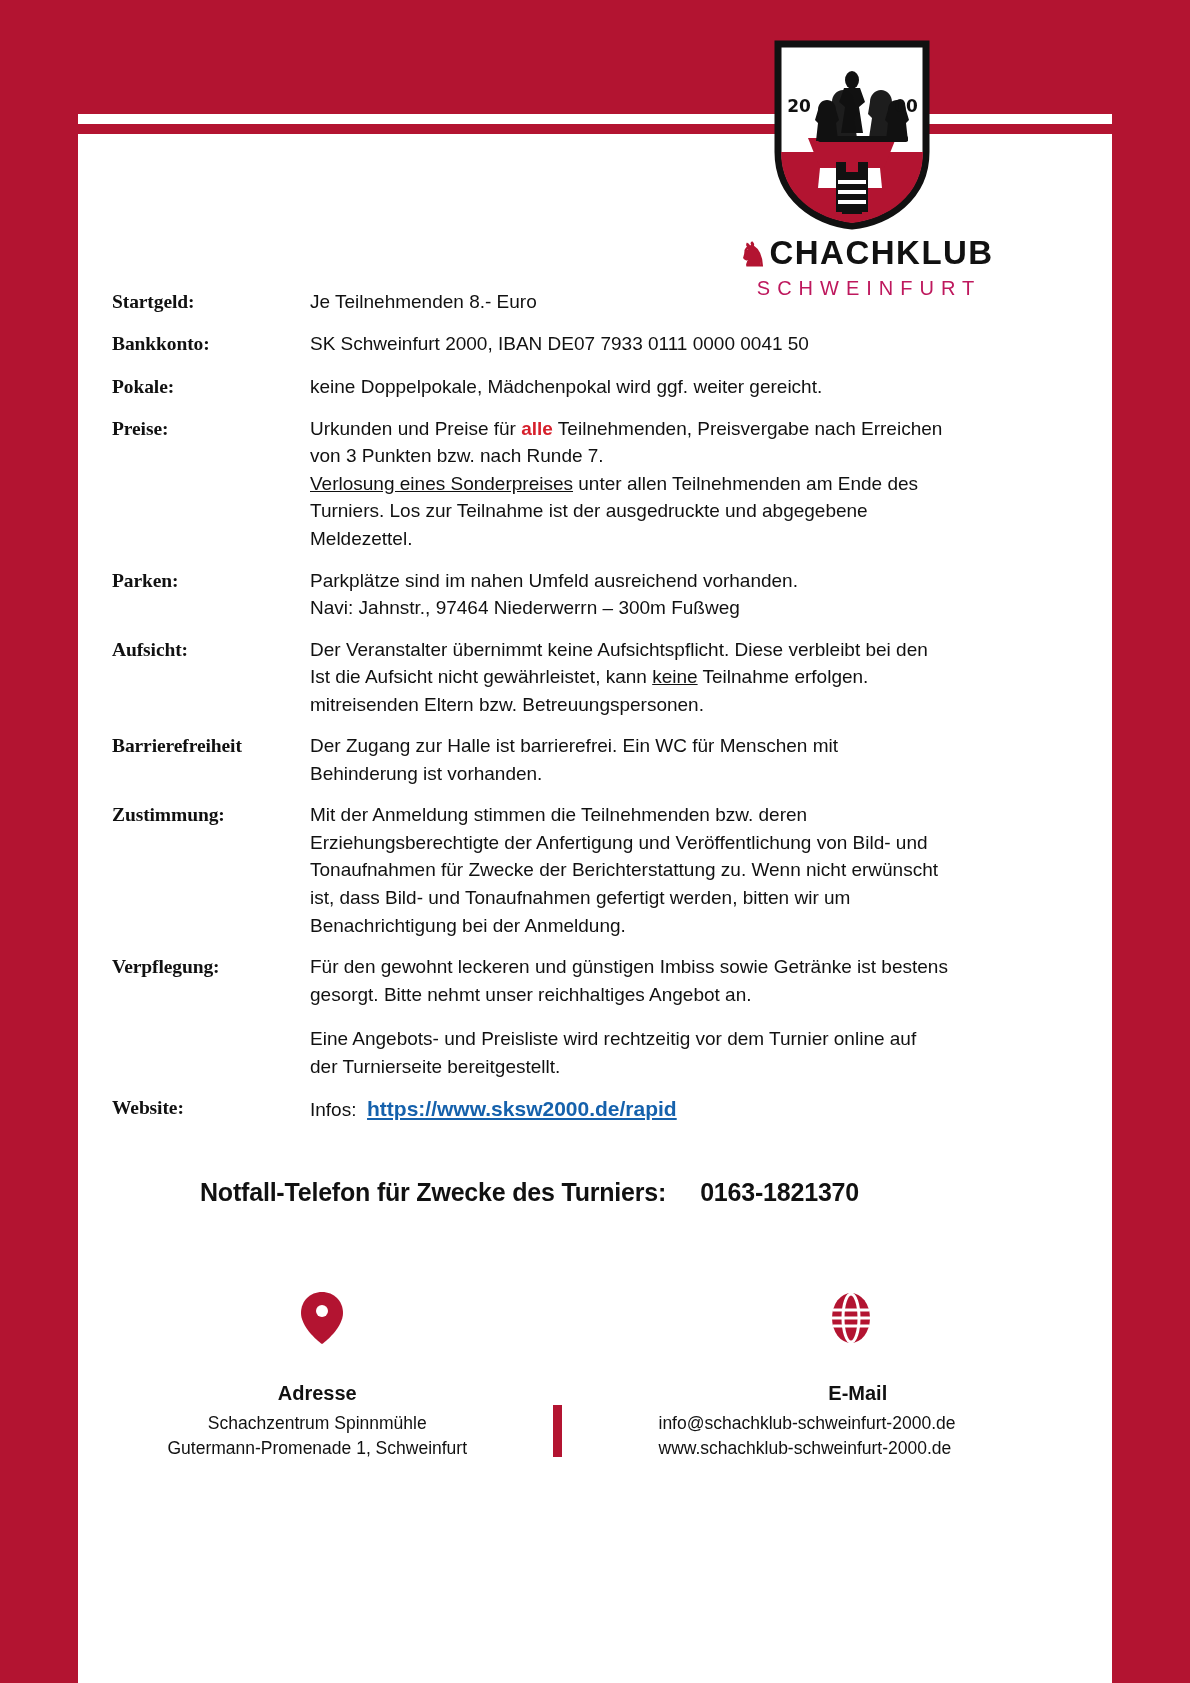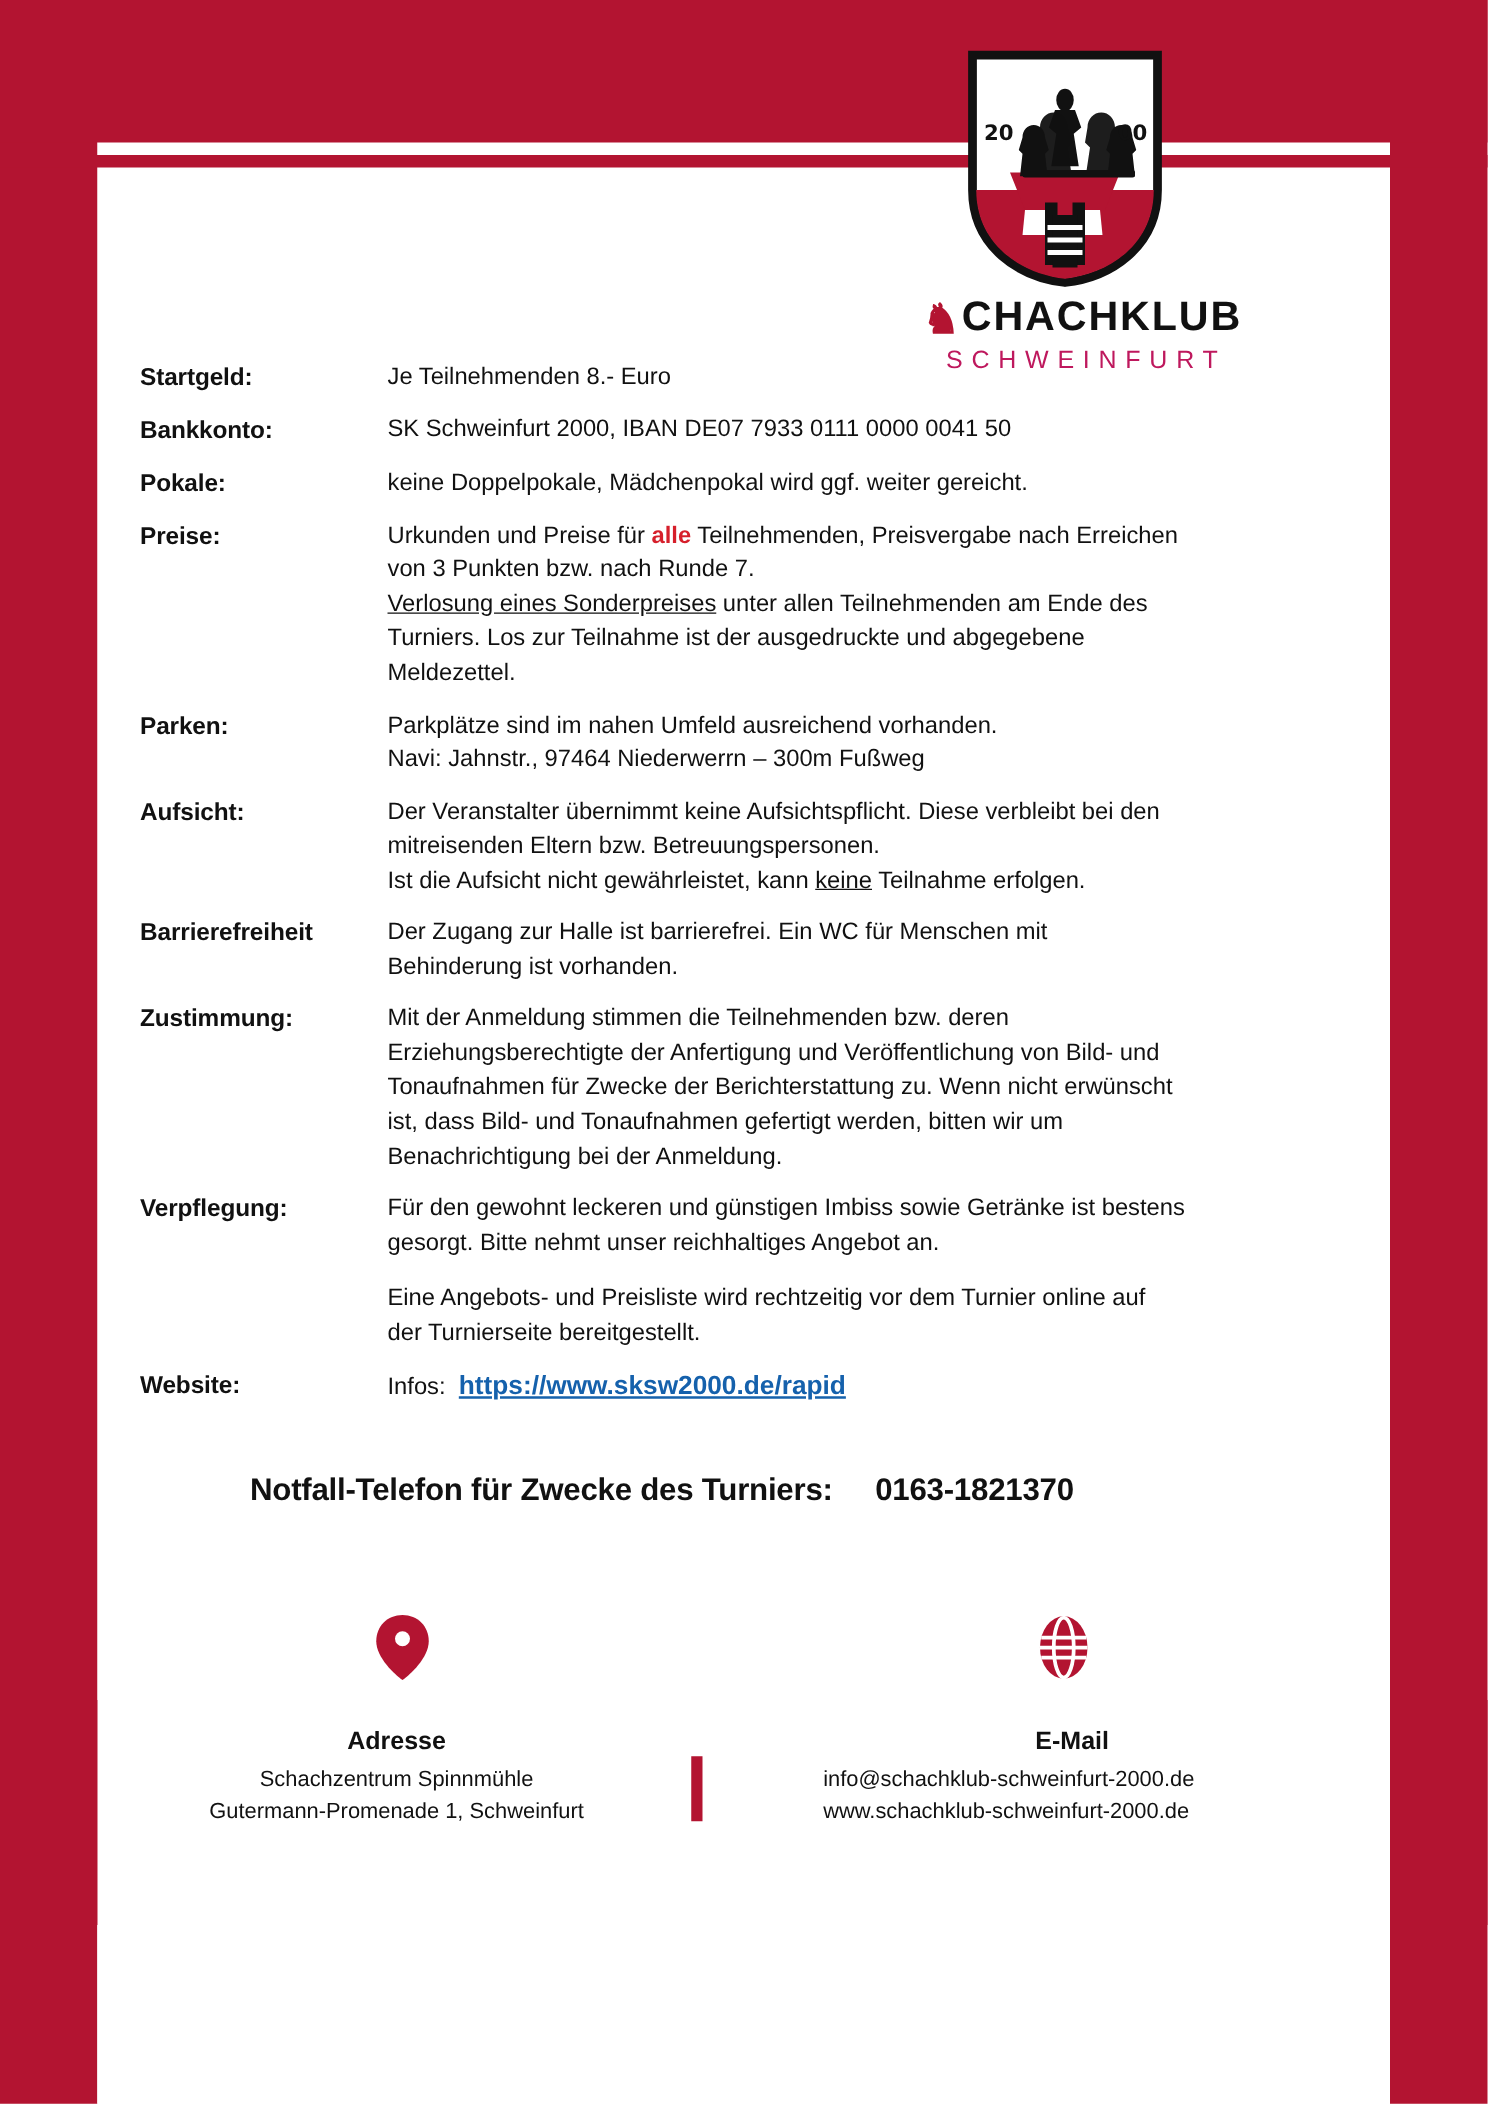--- a/index.html
+++ b/index.html
@@ -120,20 +120,21 @@
     margin-bottom: 14px;
   }
   .row-label {
     width: 198px;
     flex: 0 0 198px;
     font-weight: bold;
     font-size: 19.5px;
     color: #111111;
     line-height: 1.45;
     letter-spacing: -0.1px;
+    font-family: Liberation Serif, serif;
   }
   .row-body {
     flex: 1 1 auto;
     font-size: 19px;
     color: #111111;
     line-height: 1.45;
   }
   .row-body p {
     margin: 0;
   }
@@ -335,22 +336,22 @@
       <div class="row-body">
         <p>Parkplätze sind im nahen Umfeld ausreichend vorhanden.</p>
         <p>Navi: Jahnstr., 97464 Niederwerrn – 300m Fußweg</p>
       </div>
     </div>
 
     <div class="row">
       <div class="row-label">Aufsicht:</div>
       <div class="row-body">
         <p>Der Veranstalter übernimmt keine Aufsichtspflicht. Diese verbleibt bei den</p>
+        <p><span>Ist die Aufsicht nicht gewährleistet, kann </span><span class="underline">keine</span><span> Teilnahme erfolgen.</span></p>
         <p>mitreisenden Eltern bzw. Betreuungspersonen.</p>
-        <p><span>Ist die Aufsicht nicht gewährleistet, kann </span><span class="underline">keine</span><span> Teilnahme erfolgen.</span></p>
       </div>
     </div>
 
     <div class="row">
       <div class="row-label">Barrierefreiheit</div>
       <div class="row-body">
         <p>Der Zugang zur Halle ist barrierefrei. Ein WC für Menschen mit</p>
         <p>Behinderung ist vorhanden.</p>
       </div>
     </div>

